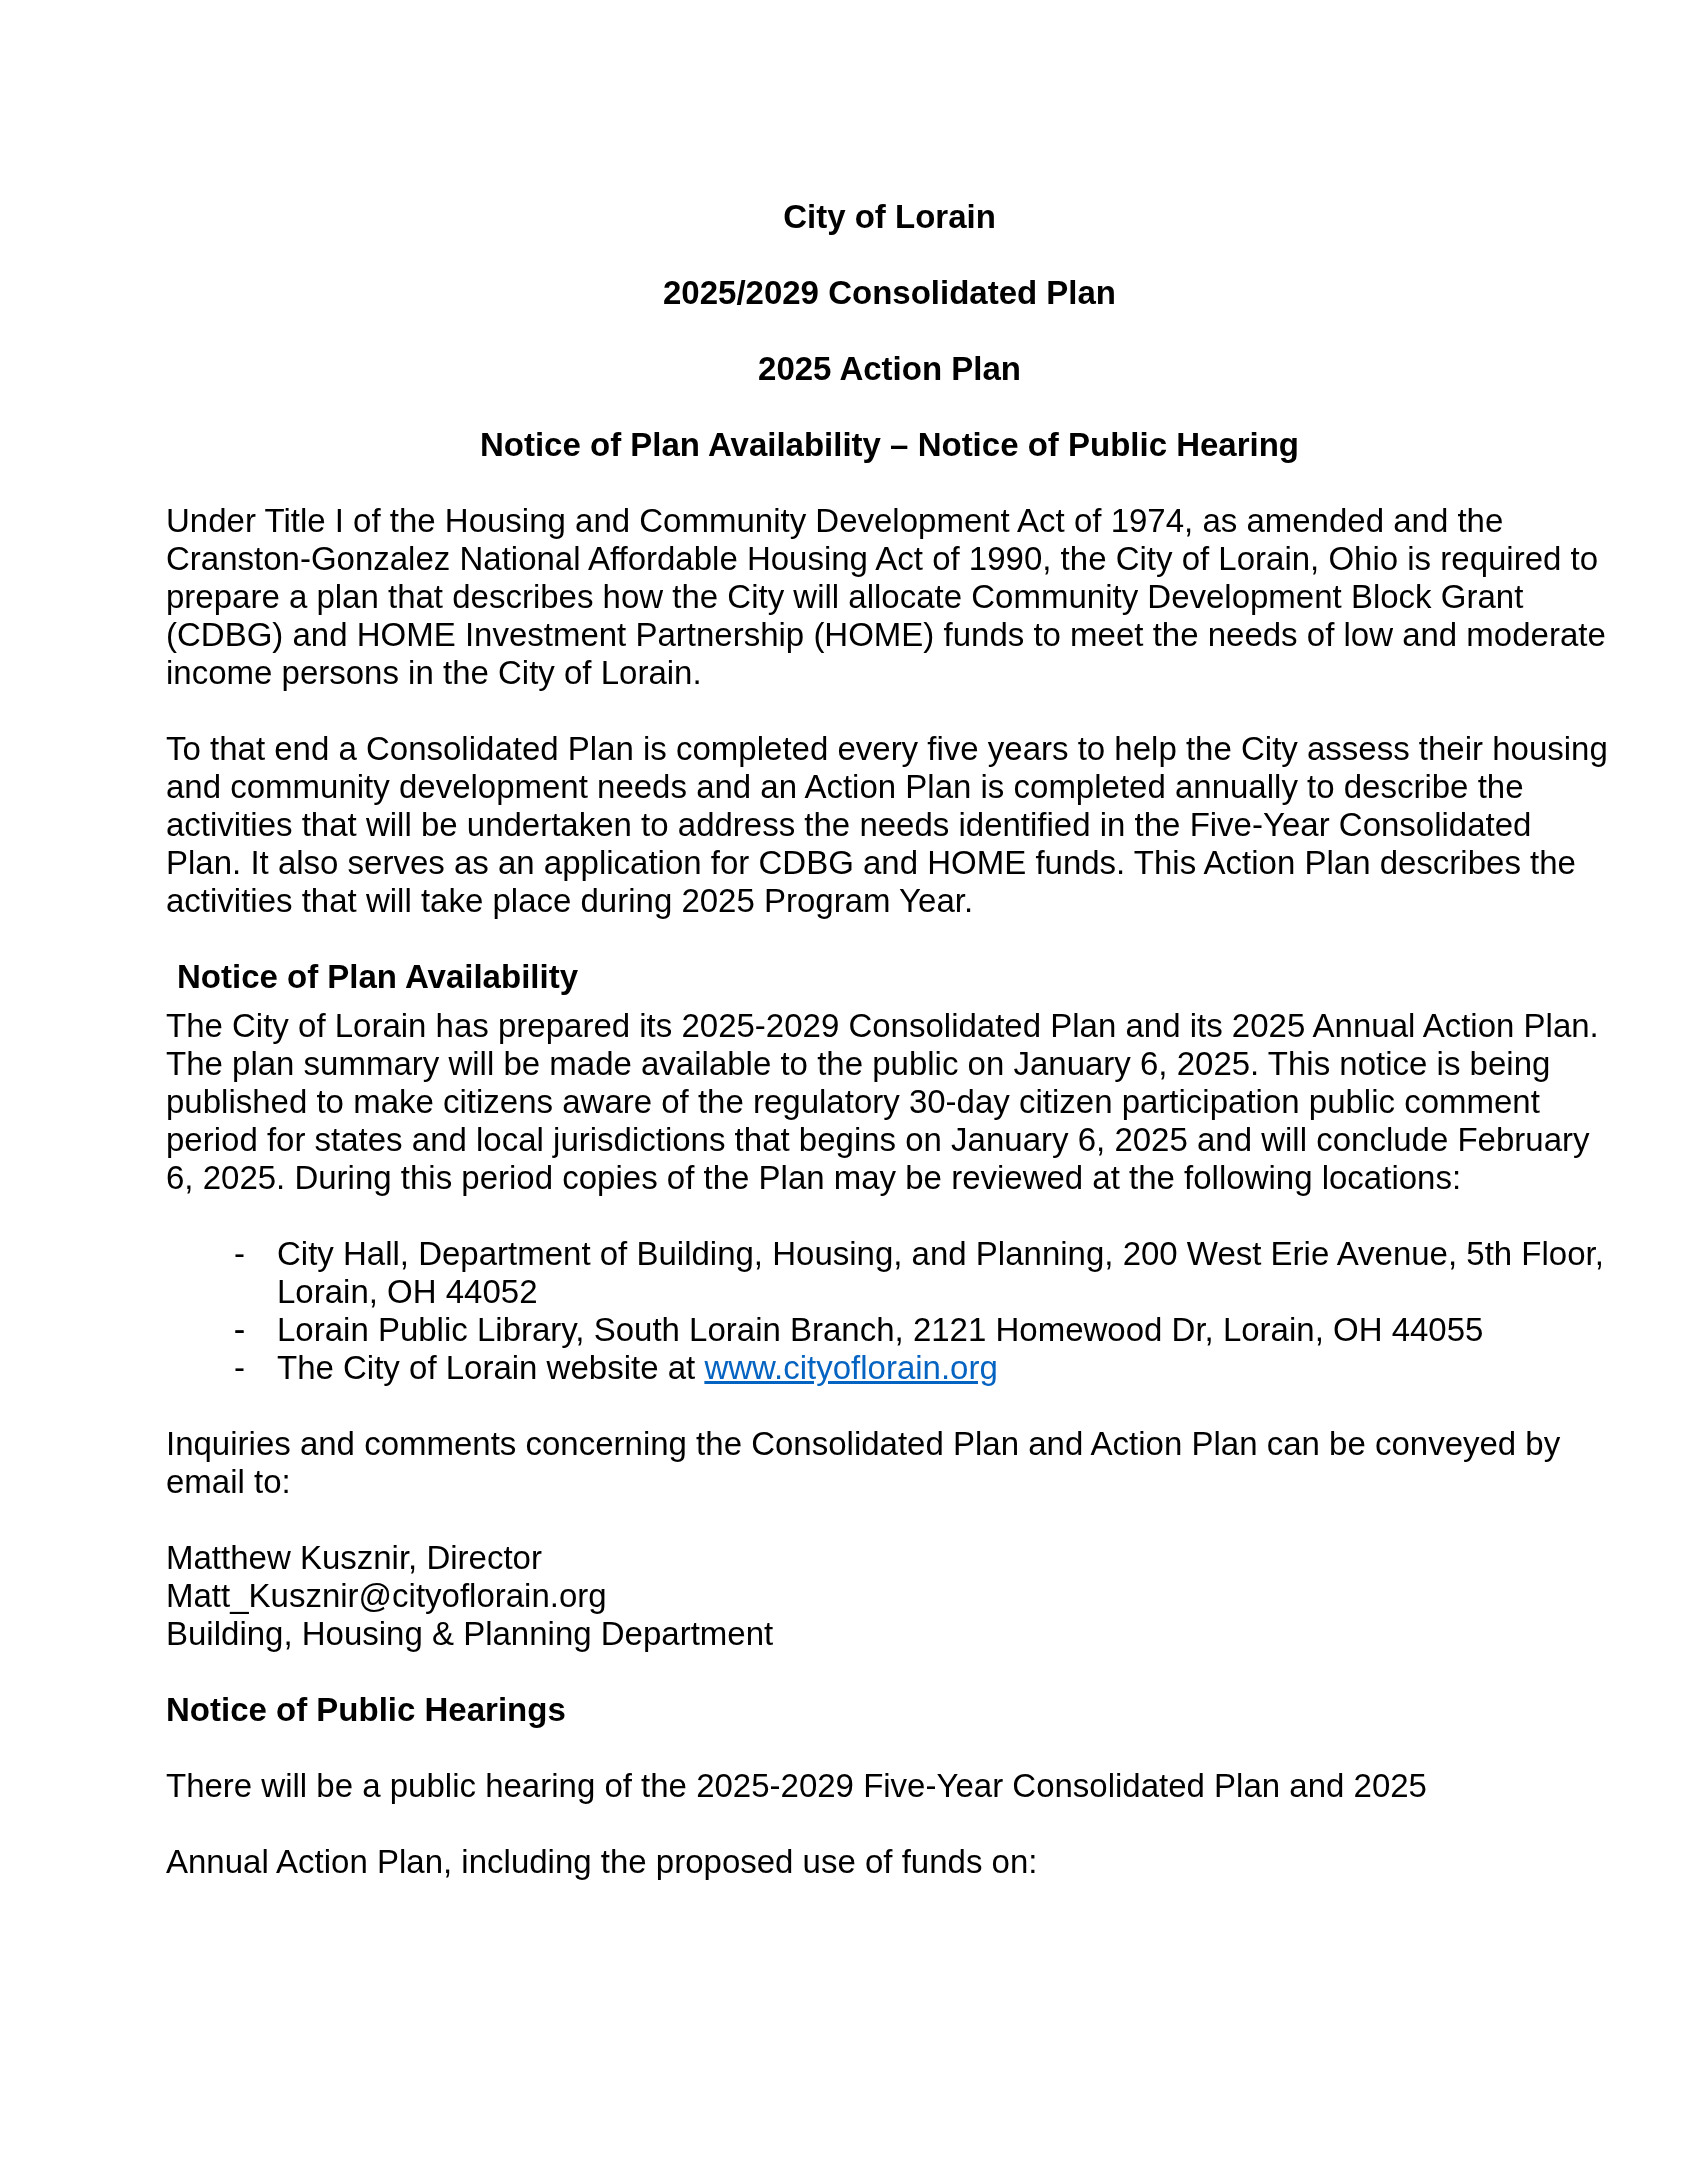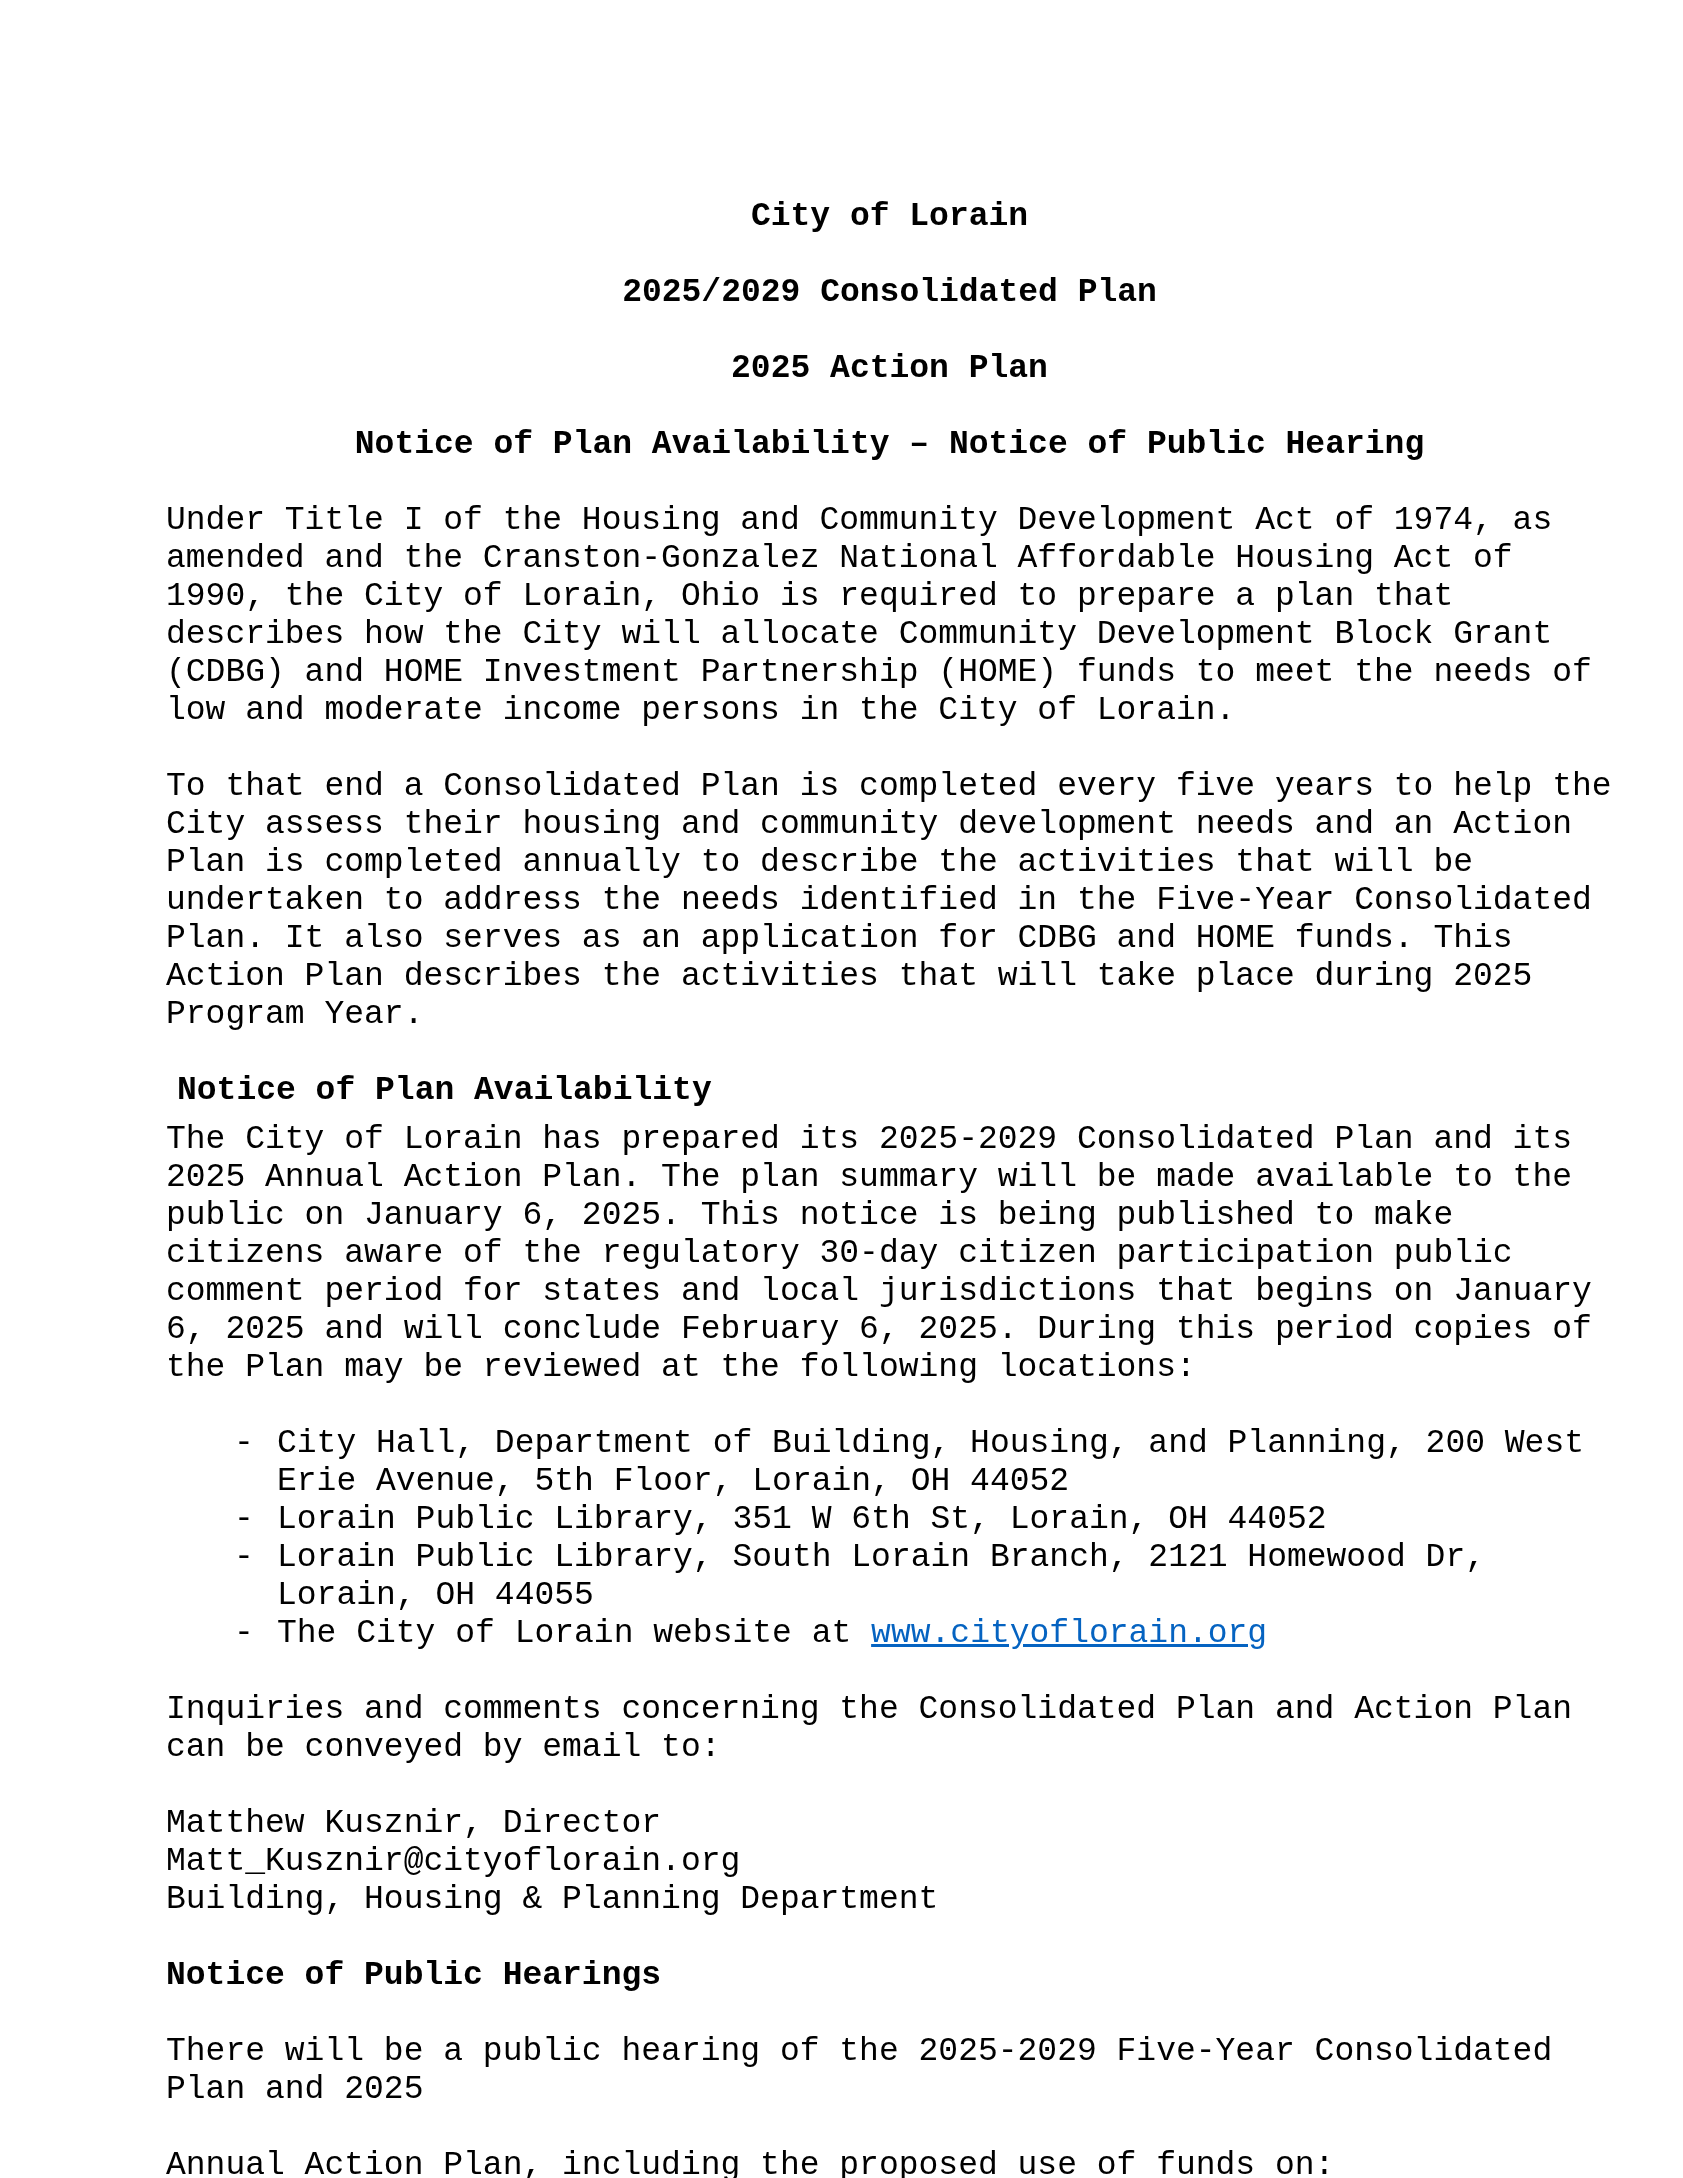--- a/index.html
+++ b/index.html
@@ -10,21 +10,21 @@
   body {
     width: 1683px;
     height: 2178px;
     overflow: hidden;
   }
   .page {
     box-sizing: border-box;
     width: 1683px;
     height: 1648px;
     padding: 198px 70px 0 166px;
-    font-family: Liberation Mono, monospace;
+    font-family: Liberation Sans, sans-serif;
     font-size: 33px;
     line-height: 38px;
     color: #000000;
   }
   .title-line {
     text-align: center;
     font-weight: bold;
     margin: 0 0 38px 0;
   }
   .para {
@@ -82,21 +82,20 @@
   <h2 class="section-heading" style="font-size:33px;">Notice of Plan Availability</h2>
   <p class="para">The City of Lorain has prepared its 2025-2029 Consolidated Plan and its 2025 Annual Action Plan. The plan summary will be made available to the public on January 6, 2025. This notice is being published to make citizens aware of the regulatory 30-day citizen participation public comment period for states and local jurisdictions that begins on January 6, 2025 and will conclude February 6, 2025. During this period copies of the Plan may be reviewed at the following locations:</p>
 
   <ul class="locations">
     <li>
       <span class="dash">-</span>
       <span>City Hall, Department of Building, Housing, and Planning, 200 West Erie Avenue, 5th Floor, Lorain, OH 44052</span>
     </li>
     <li>
       <span class="dash">-</span>
-      <span>Lorain Public Library, 351 W 6th St, Lorain, OH 44052</span>
     </li>
     <li>
       <span class="dash">-</span>
       <span>Lorain Public Library, South Lorain Branch, 2121 Homewood Dr, Lorain, OH 44055</span>
     </li>
     <li>
       <span class="dash">-</span>
       <span>The City of Lorain website at </span><a class="doc-link">www.cityoflorain.org</a>
     </li>
   </ul>

